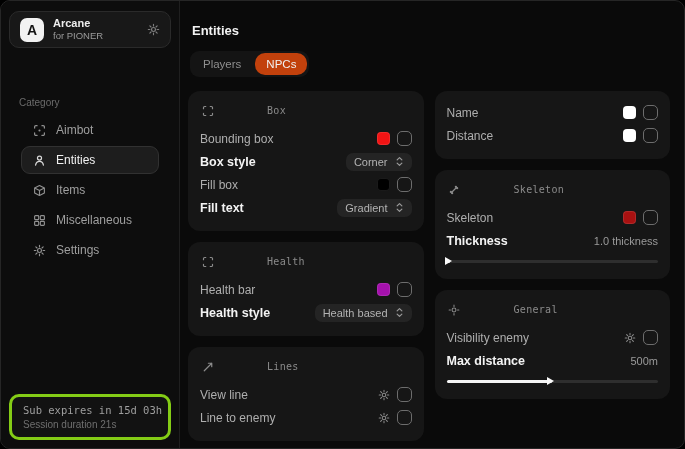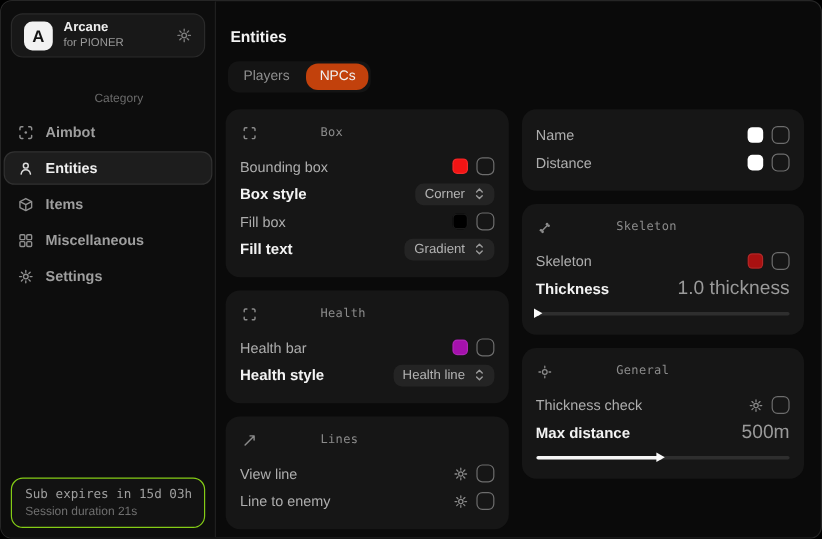--- a/index.html
+++ b/index.html
@@ -11,28 +11,28 @@
     border-right:1px solid #1f1f1f;box-sizing:border-box;}
   .brand{position:absolute;left:8px;top:10px;right:8px;height:37px;background:#181818;
     border:1px solid #2a2a2a;border-radius:10px;display:flex;align-items:center;gap:9px;
     padding:0 10px;box-sizing:border-box;}
   .logo{width:24px;height:24px;background:#f2f2f2;border-radius:7px;color:#141414;
     font-weight:bold;font-size:14px;display:flex;align-items:center;justify-content:center;flex:0 0 auto;}
   .brand-text{display:flex;flex-direction:column;line-height:1.25;}
   .brand-title{font-size:11px;font-weight:bold;color:#ededed;}
   .brand-sub{font-size:9.5px;color:#9a9a9a;}
   .brand-gear{margin-left:auto;color:#7d7d7d;display:flex;}
-  .category{margin:76px 0 8px 18px;font-size:10px;color:#6b6b6b;text-align:center;}
-  .nav{padding:0 2px;font-weight:bold;}
+  .category{margin:96px 0 8px 18px;font-size:10px;color:#6b6b6b;}
+  .nav{padding:0 20px;}
   .nav-item{display:flex;align-items:center;gap:10px;height:26px;padding:0 10px;margin-bottom:2px;
     border-radius:9px;color:#9f9f9f;font-size:12px;border:1px solid transparent;cursor:default;}
   .nav-item.selected{background:#1d1d1d;border-color:#313131;color:#f0f0f0;}
   .nav-icon{width:14px;height:14px;display:flex;align-items:center;justify-content:center;opacity:.9;}
   .sidebar-footer{position:absolute;left:8px;right:8px;bottom:8px;background:#121212;
-    border:1px solid #84cc16;border-radius:10px;padding:7px 11px;box-sizing:border-box;}
+    border:3px solid #84cc16;border-radius:10px;padding:7px 11px;box-sizing:border-box;}
   .footer-line1{font-family:"DejaVu Sans Mono",monospace;font-size:10.5px;color:#9f9f9f;margin-bottom:3px;white-space:nowrap;}
   .footer-line2{font-size:10px;color:#6f6f6f;}
   
   .main{position:absolute;left:179px;top:0;right:0;bottom:0;padding:14px 14px 0 8px;box-sizing:border-box;}
   .page-title{font-size:13px;font-weight:bold;color:#f2f2f2;margin:8px 0 13px 4px;}
   .tabs{display:inline-flex;gap:3px;background:#141414;border-radius:9px;padding:2px;margin:0 0 14px 2px;}
   .tab{font-size:11.5px;color:#8f8f8f;padding:5px 11px;border-radius:7px;cursor:default;}
   .tab.selected{background:#c2410c;color:#f0f0f0;border-radius:10px;}
   .columns{display:flex;gap:11px;}
   .col{width:237px;display:flex;flex-direction:column;gap:11px;}
@@ -43,21 +43,21 @@
   .row{display:flex;align-items:center;justify-content:space-between;height:23px;}
   .row-label{font-size:12px;color:#aeaeae;}
   .row-label.strong{color:#f3f3f3;font-weight:bold;font-size:12.5px;}
   .controls{display:flex;align-items:center;gap:7px;}
   .swatch{width:13px;height:13px;border-radius:4px;box-shadow:inset 0 0 0 1px rgba(255,255,255,.1);}
   .checkbox{width:15px;height:15px;border:1.5px solid #6d6d6d;border-radius:5px;box-sizing:border-box;background:transparent;}
   .dropdown{display:flex;align-items:center;gap:7px;background:#242424;border-radius:7px;
     padding:3px 8px;font-size:11px;color:#b3b3b3;}
   .dicon{display:flex;color:#9a9a9a;}
   .gicon{display:flex;color:#8a8a8a;}
-  .value{font-size:16px;color:#9a9a9a;}
+  .value{font-size:11px;color:#9a9a9a;}
   .slider{position:relative;height:12px;margin-top:3px;display:flex;align-items:center;}
   .slider-track{position:relative;height:3px;width:100%;background:#2e2e2e;border-radius:2px;}
   .slider-fill{position:absolute;left:0;top:0;bottom:0;background:#f5f5f5;border-radius:2px;}
   .slider-handle{position:absolute;top:50%;width:0;height:0;transform:translate(-5px,-50%);
     border-left:7px solid #fafafa;border-top:4.5px solid transparent;border-bottom:4.5px solid transparent;}
   svg{display:block;}
 </style>
 </head>
 <body>
 
@@ -212,21 +212,21 @@
           <div class="row">
             <span class="row-label">Health bar</span>
             <span class="controls">
               <span class="swatch" style="background: rgb(165, 17, 173);"></span>
               <span class="checkbox"></span>
             </span>
           </div>
           <div class="row">
             <span class="row-label strong">Health style</span>
             <span class="dropdown">
-              <span>Health line</span>
+              <span>Health based</span>
               <span class="dicon">
                 <svg width="9" height="11" viewBox="0 0 10 14" fill="none" stroke="currentColor" stroke-width="1.5" stroke-linecap="round" stroke-linejoin="round">
                   <path d="M2 5l3-3 3 3M2 9l3 3 3-3"></path>
                 </svg>
               </span>
             </span>
           </div>
         </div>
 
         <div class="card">
@@ -320,21 +320,21 @@
           <div class="card-header">
             <span class="hicon">
               <svg width="12" height="12" viewBox="0 0 16 16" fill="none" stroke="currentColor" stroke-width="1.4" stroke-linecap="round">
                 <circle cx="8" cy="8" r="2.6"></circle>
                 <path d="M8 1.5v1.8M8 12.7v1.8M1.5 8h1.8M12.7 8h1.8"></path>
               </svg>
             </span>
             <span class="hlabel">General</span>
           </div>
           <div class="row">
-            <span class="row-label">Thickness check</span>
+            <span class="row-label">Visibility enemy</span>
             <span class="controls">
               <span class="gicon">
                 <svg width="12" height="12" viewBox="0 0 16 16" fill="none" stroke="currentColor" stroke-width="1.4" stroke-linecap="round">
                   <circle cx="8" cy="8" r="2.4"></circle>
                   <path d="M8 1.6v2M8 12.4v2M1.6 8h2M12.4 8h2M3.5 3.5l1.4 1.4M11.1 11.1l1.4 1.4M12.5 3.5l-1.4 1.4M4.9 11.1l-1.4 1.4"></path>
                 </svg>
               </span>
               <span class="checkbox"></span>
             </span>
           </div>

